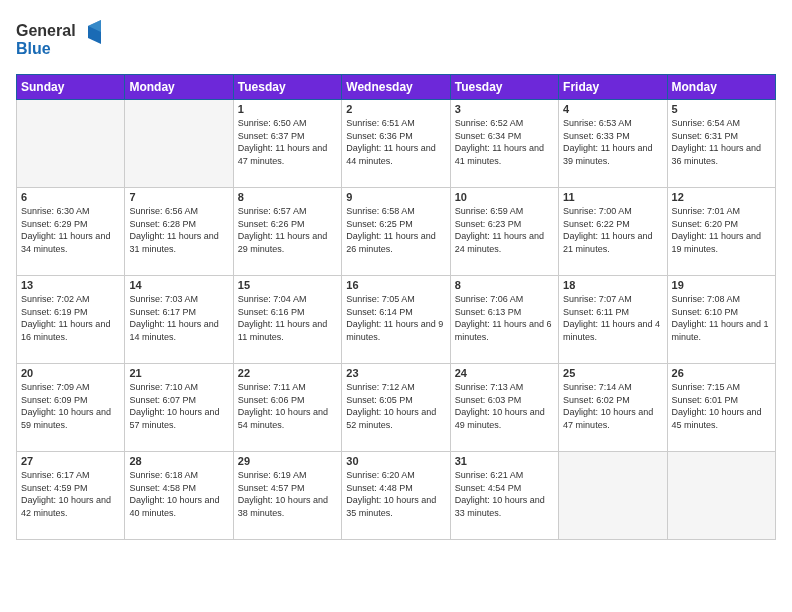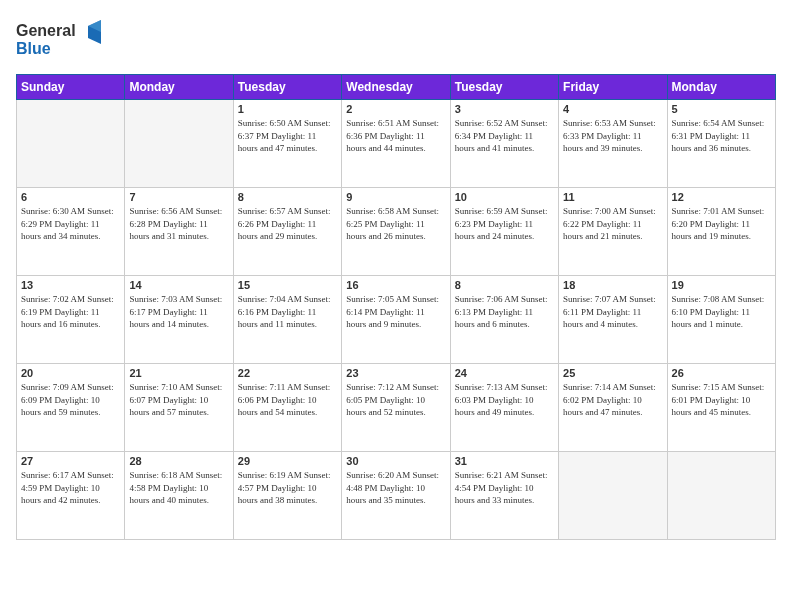--- a/index.html
+++ b/index.html
@@ -73,21 +73,20 @@
     .day-number {
       font-weight: bold;
       font-size: 11px;
       margin-bottom: 2px;
       display: block;
     }
     .day-info {
       font-size: 9px;
       line-height: 1.4;
       color: #333;
-      font-family: Liberation Serif, serif;
     }
     .row-alt td {
       background: #f0f4f8;
     }
   </style>
 </head>
 <body>
 
 <div class="page">
   <div class="header">

